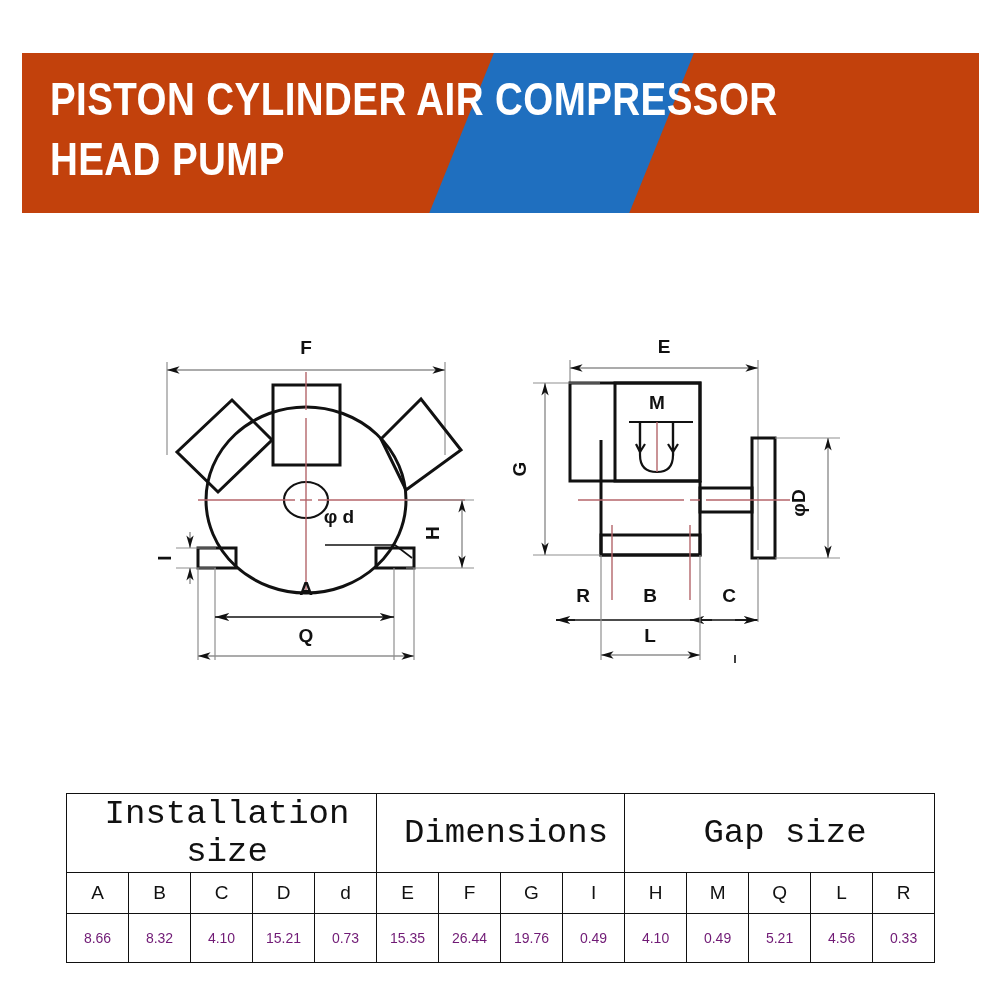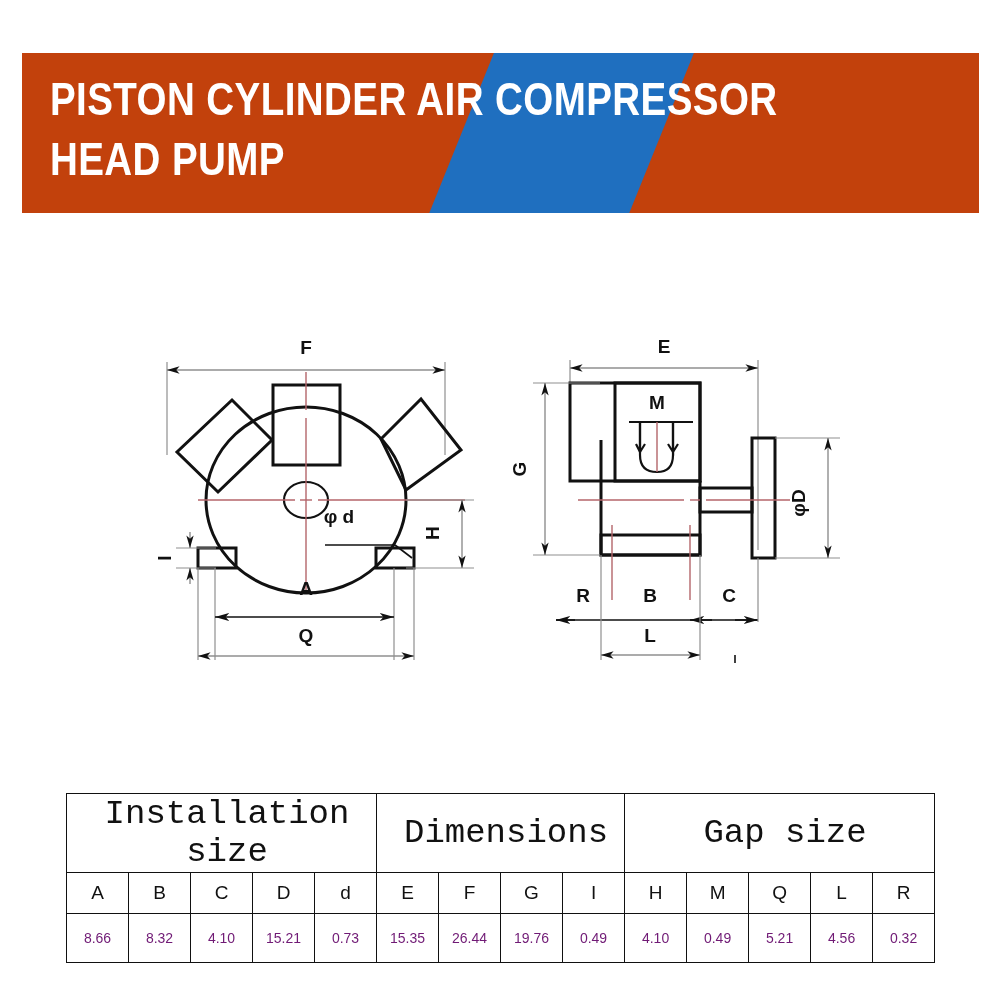--- a/index.html
+++ b/index.html
@@ -315,16 +315,16 @@
       <td>15.21</td>
       <td>0.73</td>
       <td>15.35</td>
       <td>26.44</td>
       <td>19.76</td>
       <td>0.49</td>
       <td>4.10</td>
       <td>0.49</td>
       <td>5.21</td>
       <td>4.56</td>
-      <td>0.32</td>
+      <td>0.33</td>
     </tr>
   </tbody>
 </table>
 
 </body></html>

